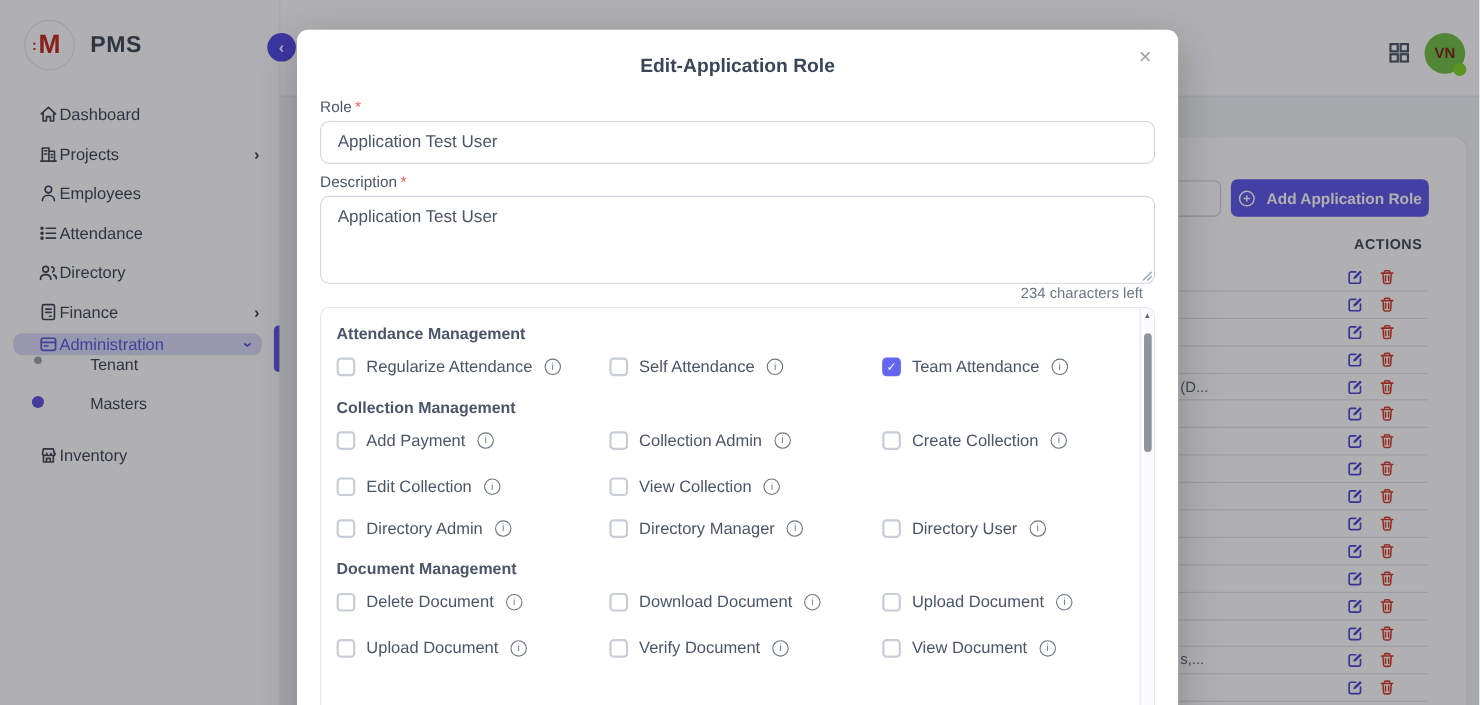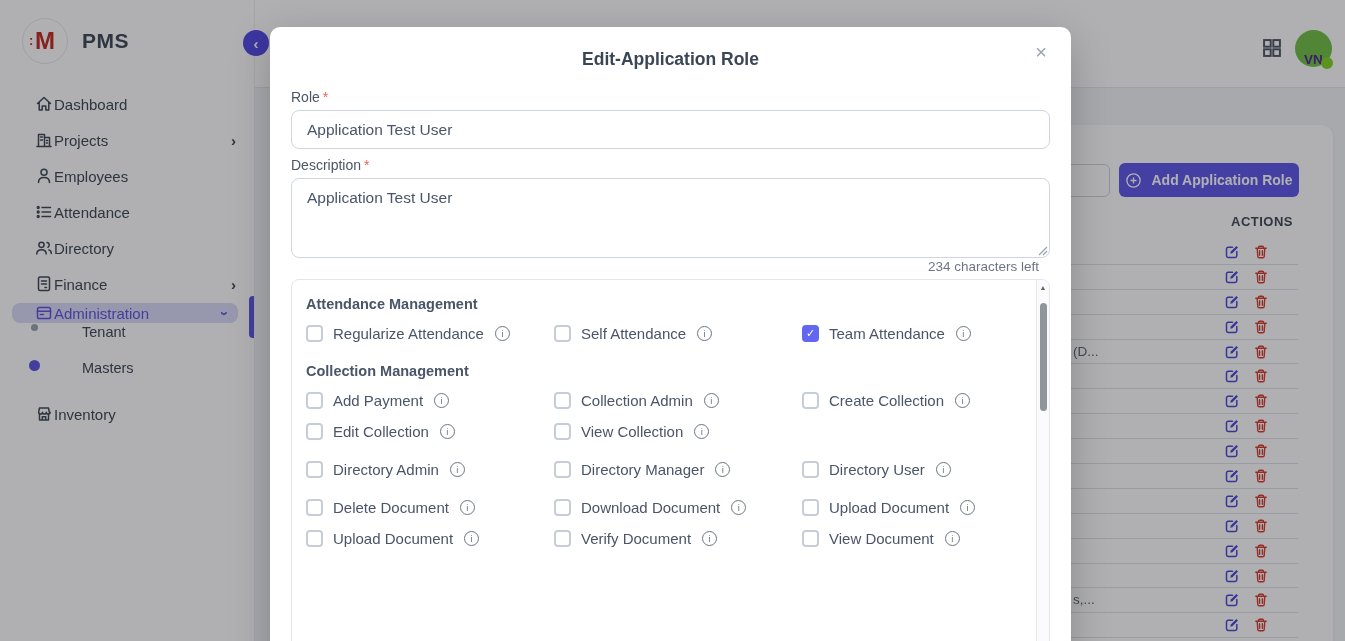--- a/index.html
+++ b/index.html
@@ -26,21 +26,21 @@
   .sub-item { height:36px; display:flex; gap:0; padding-left:31px; font-size:14.5px; color:#3b4554; cursor:pointer; }
   .bullet { width:7px; height:7px; border-radius:50%; background:#9aa3ae; margin-right:44px; }
   .bullet.big { width:11px; height:11px; background:#5a52e0; margin-right:42px; margin-left:-2px; }
   .active-bar { position:absolute; right:0; top:296px; width:5px; height:42px; background:#5a52e0; border-radius:4px 0 0 4px; }
 
   
   .header { position:absolute; left:255px; top:0; width:1090px; height:88px; background:#fff; border-bottom:1px solid #e2e7ee; z-index:1; }
   .collapse-btn { position:absolute; left:243px; top:30px; width:26px; height:26px; border-radius:50%; background:#4f46e5; color:#fff; display:flex; align-items:center; justify-content:center; font-size:15px; font-weight:bold; z-index:2; cursor:pointer; }
   .grid-icon { position:absolute; right:62px; top:37px; width:22px; height:22px; cursor:pointer; }
   .grid-icon svg { stroke:#4b5563; fill:none; stroke-width:1.8; }
-  .avatar { position:absolute; right:13px; top:30px; width:37px; height:37px; border-radius:50%; background:#6fbf44; color:#4c1d95; font-weight:bold; font-size:13.5px; display:flex; align-items:flex-end; justify-content:center; cursor:pointer; }
+  .avatar { position:absolute; right:13px; top:30px; width:37px; height:37px; border-radius:50%; background:#6fbf44; color:#7f1d1d; font-weight:bold; font-size:13.5px; display:flex; align-items:center; justify-content:center; cursor:pointer; }
   .status-dot { position:absolute; right:-1px; bottom:-2px; width:12px; height:12px; border-radius:50%; background:#7ed321; }
 
   
   .card { position:absolute; left:283px; top:125px; width:1050px; height:600px; background:#fff; border-radius:12px; box-shadow:0 1px 4px rgba(20,30,50,.06); z-index:1; }
   .search-box { position:absolute; left:667px; top:39px; width:160px; height:33px; border:1px solid #cbd2dc; border-radius:6px; background:#fff; }
   .add-btn { position:absolute; right:34px; top:38px; width:180px; height:34px; background:#5a54e8; border:none; border-radius:6px; color:#fff; font-family:inherit; font-size:14px; font-weight:bold; display:flex; align-items:center; justify-content:center; gap:9px; cursor:pointer; }
   .add-btn svg { stroke:#fff; fill:none; stroke-width:1.4; }
   .actions-head { position:absolute; right:40px; top:89px; font-size:13px; font-weight:bold; letter-spacing:.5px; color:#3c4654; }
   .rows { position:absolute; left:24px; right:35px; top:115px; }
   .trow { position:relative; height:24.9px; border-bottom:1px solid #dde2e8; display:flex; align-items:center; justify-content:flex-end; gap:13px; padding-right:29px; }
@@ -65,21 +65,21 @@
   .desc-area { position:absolute; left:21px; top:151px; width:759px; height:80px; border:1px solid #cfd6df; border-radius:8px; padding:10px 15px; font-family:inherit; font-size:15.5px; color:#4a5568; resize:none; outline:none; }
   .resize-handle { position:absolute; left:768px; top:219px; width:10px; height:10px; }
   .resize-handle svg { stroke:#94a3b8; stroke-width:1.2; }
   .char-count { position:absolute; right:32px; top:232px; font-size:13.5px; color:#6b7685; }
 
   
   .perm-panel { position:absolute; left:21px; top:252px; width:759px; height:426px; border:1px solid #e3e7ec; border-radius:8px; overflow:hidden; }
   .perm-content { position:absolute; left:0; top:0; right:13px; bottom:0; padding:16px 18px 0 14px; overflow:hidden; }
   .perm-section { margin-bottom:21px; }
   .perm-title { font-size:14.5px; font-weight:bold; color:#4a5568; margin-bottom:13px; }
-  .perm-grid { display:grid; grid-template-columns:248px 248px auto; row-gap:14px; }
+  .perm-grid { display:grid; grid-template-columns:248px 248px auto; row-gap:25px; }
   .perm-item { display:flex; align-items:center; gap:10px; cursor:pointer; }
   .cb { width:17px; height:17px; border:2px solid #c7cdd8; border-radius:4px; background:#fff; display:inline-flex; align-items:center; justify-content:center; font-size:11px; color:#fff; flex:0 0 auto; }
   .cb.checked { background:#6366f1; border-color:#6366f1; }
   .perm-label { font-size:15px; color:#4a5568; }
   .info { width:15px; height:15px; border:1px solid #6b7685; border-radius:50%; color:#6b7685; font-size:9.5px; display:inline-flex; align-items:center; justify-content:center; margin-left:1px; flex:0 0 auto; }
   .vscroll { position:absolute; right:0; top:0; bottom:0; width:13px; background:#fbfbfd; border-left:1px solid #e3e7ec; }
   .vs-arrow { position:absolute; left:0; width:12px; text-align:center; font-size:7px; color:#5f6670; cursor:pointer; }
   .vs-up { top:4px; }
   .vs-down { bottom:4px; }
   .vs-thumb { position:absolute; left:3px; top:23px; width:7px; height:108px; background:#8e959d; border-radius:4px; cursor:pointer; }
@@ -511,20 +511,21 @@
               <span class="info">i</span>
             </div>
             <div class="perm-item">
               <span class="cb"></span>
               <span class="perm-label">Directory User</span>
               <span class="info">i</span>
             </div>
           </div>
         </div>
         <div class="perm-section">
+          <div class="perm-title">Document Management</div>
           <div class="perm-grid">
             <div class="perm-item">
               <span class="cb"></span>
               <span class="perm-label">Delete Document</span>
               <span class="info">i</span>
             </div>
             <div class="perm-item">
               <span class="cb"></span>
               <span class="perm-label">Download Document</span>
               <span class="info">i</span>

